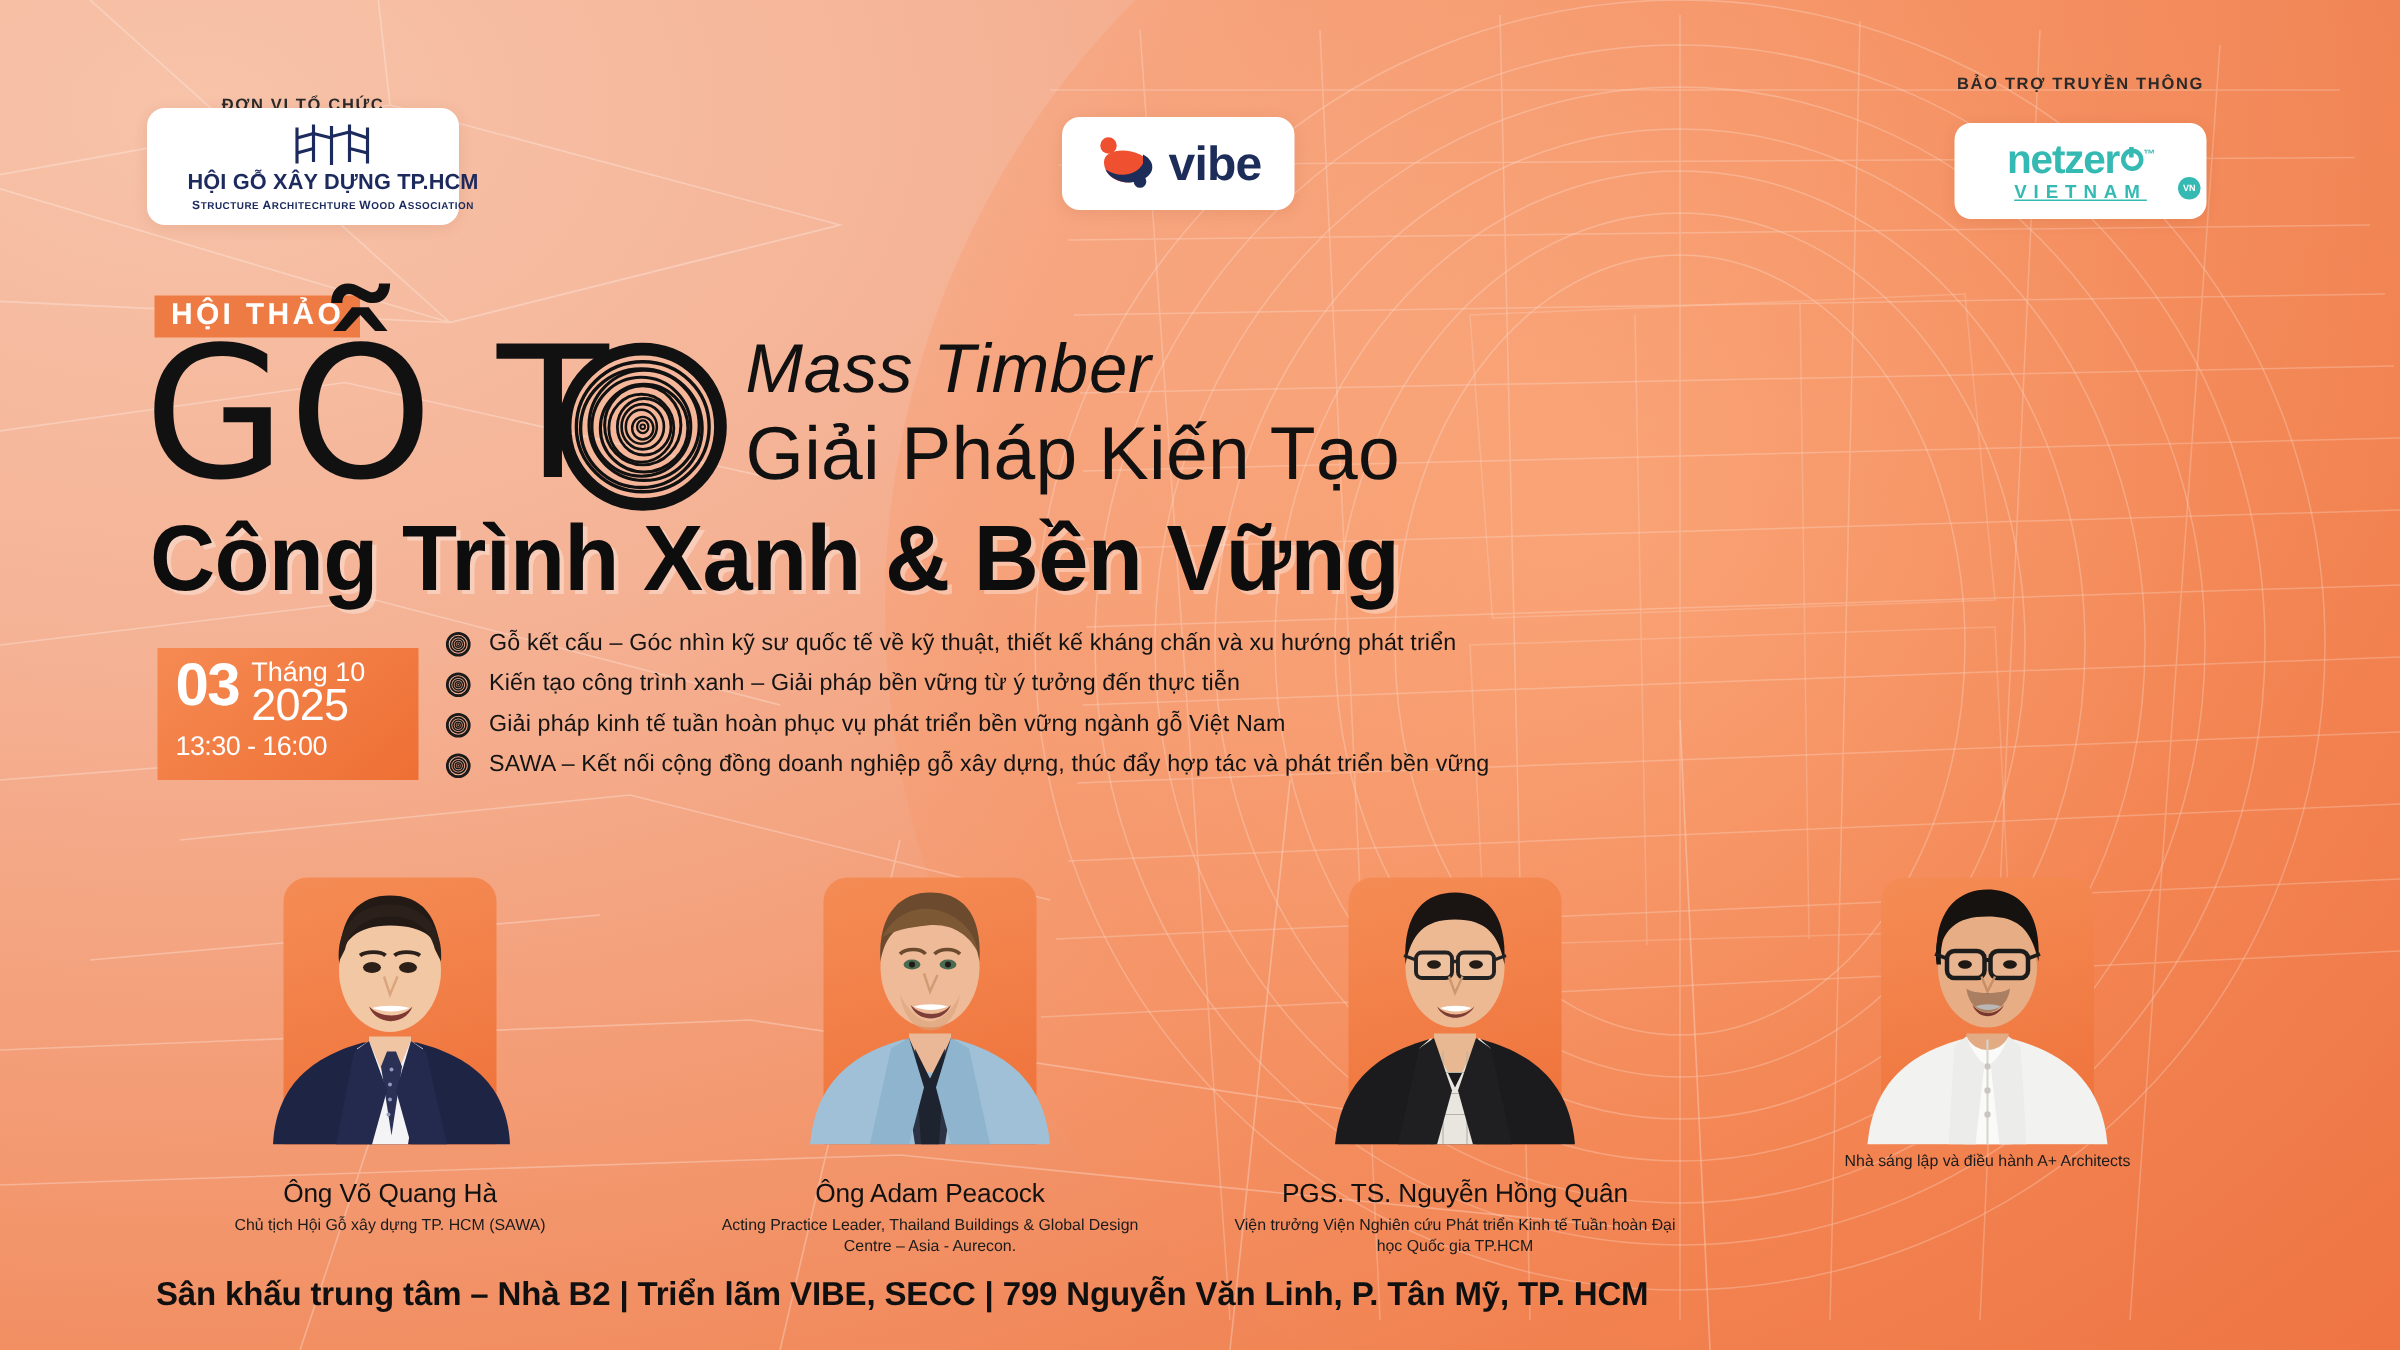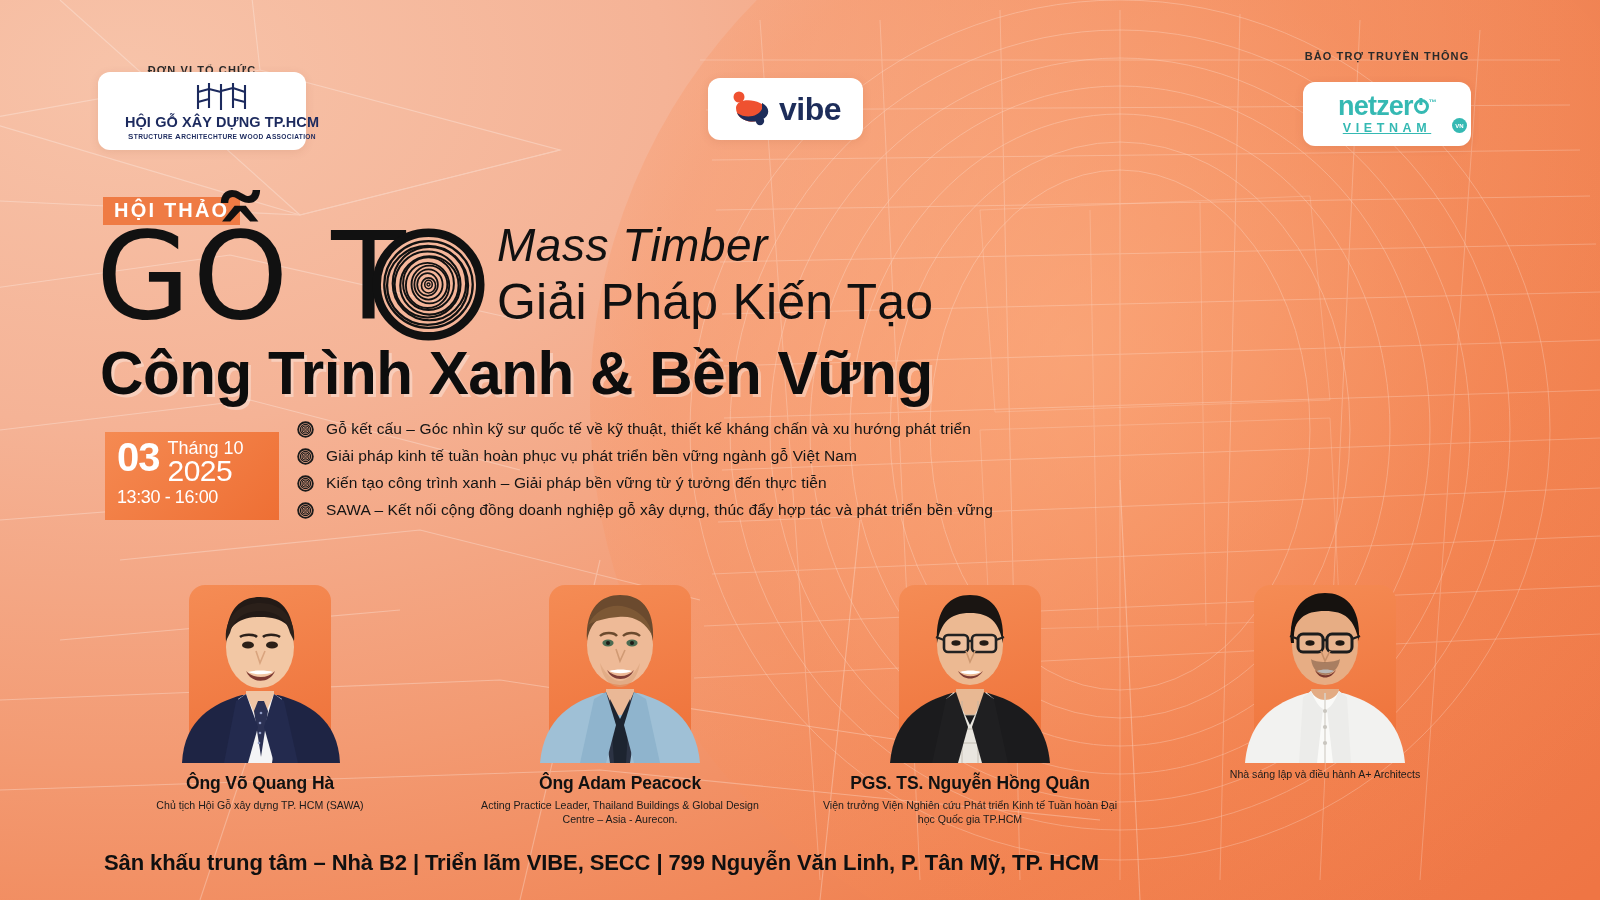--- a/index.html
+++ b/index.html
@@ -61,21 +61,21 @@
   #sawa-mark { width: 62px; height: 30px; }
   #sawa-title { font-size: 14.5px; font-weight: 700; color: #1c2a5e; letter-spacing: .1px; white-space: nowrap; }
   #sawa-sub { font-size: 6.6px; font-weight: 700; color: #1c2a5e; letter-spacing: .35px; white-space: nowrap; }
   #sawa-sub .hl { font-size: 8px; }
 
   
   #vibe-card { left: 708px; top: 78px; width: 155px; height: 62px; gap: 3px; }
   #vibe-text { font-size: 32px; font-weight: 800; color: #1d2d5a; letter-spacing: -.5px; }
 
   
-  #netzero-card { left: 1303px; top: 82px; width: 168px; height: 64px; flex-direction: column; gap: 1px; }
+  #netzero-card { left: 1303px; top: 82px; width: 168px; height: 64px; flex-direction: column; gap: 1px; border-radius: 11px; }
   #netzero-word { font-size: 27px; font-weight: 800; color: #35b9b3; letter-spacing: -.8px; line-height: 1; position: relative; }
   #netzero-word .tm { font-size: 8px; vertical-align: super; font-weight: 600; }
   #netzero-word .ring {
     display: inline-block; width: 15px; height: 15px; border: 3.2px solid #35b9b3;
     border-radius: 50%; vertical-align: 1px; margin-left: 1px; position: relative;
   }
   #netzero-word .ring::after{
     content:""; position:absolute; left:50%; top:-4px; transform:translateX(-50%);
     width:3.2px; height:7px; background:#35b9b3;
   }
@@ -167,21 +167,21 @@
     bottom: 0; width: 142px; height: 178px;
     background: linear-gradient(165deg, #f58c55 0%, #ee7038 100%);
     border-radius: 16px 16px 0 0;
   }
   .photo {
     position: absolute; left: 50%; transform: translateX(-50%);
     bottom: 0; width: 196px; height: 212px;
     overflow: hidden;
   }
   .sp-name {
-    margin-top: 10px; font-size: 17.5px; font-weight: 700; color: #111;
+    margin-top: 22px; font-size: 17.5px; font-weight: 400; color: #111;
     letter-spacing: -.1px; line-height: 1.2;
   }
   .sp-role {
     margin-top: 4px; font-size: 10.6px; color: #1b1b1b; line-height: 1.35;
     padding: 0 26px;
   }
 
   
   #footer {
     position: absolute; left: 104px; bottom: 24px;
@@ -349,33 +349,33 @@
     <div class="bullet">
       <svg class="bullet-icon" viewBox="0 0 20 20">
         <g fill="none" stroke="#1a1a1a">
             <circle cx="10" cy="10" r="8.6" stroke-width="2.2"></circle>
         <circle cx="10" cy="10" r="6" stroke-width="1.3"></circle>
             <circle cx="10" cy="10" r="4.1" stroke-width="1.2"></circle>
         <circle cx="10" cy="10" r="2.4" stroke-width="1.1"></circle>
             <circle cx="10" cy="10" r="1" stroke-width="1"></circle>
           </g>
       </svg>
-      <div class="bullet-text">Giải pháp kinh tế tuần hoàn phục vụ phát triển bền vững ngành gỗ Việt Nam</div>
+      <div class="bullet-text">Kiến tạo công trình xanh – Giải pháp bền vững từ ý tưởng đến thực tiễn</div>
     </div>
     <div class="bullet">
       <svg class="bullet-icon" viewBox="0 0 20 20">
         <g fill="none" stroke="#1a1a1a">
             <circle cx="10" cy="10" r="8.6" stroke-width="2.2"></circle>
         <circle cx="10" cy="10" r="6" stroke-width="1.3"></circle>
             <circle cx="10" cy="10" r="4.1" stroke-width="1.2"></circle>
         <circle cx="10" cy="10" r="2.4" stroke-width="1.1"></circle>
             <circle cx="10" cy="10" r="1" stroke-width="1"></circle>
           </g>
       </svg>
-      <div class="bullet-text">Kiến tạo công trình xanh – Giải pháp bền vững từ ý tưởng đến thực tiễn</div>
+      <div class="bullet-text">Giải pháp kinh tế tuần hoàn phục vụ phát triển bền vững ngành gỗ Việt Nam</div>
     </div>
     <div class="bullet">
       <svg class="bullet-icon" viewBox="0 0 20 20">
         <g fill="none" stroke="#1a1a1a">
             <circle cx="10" cy="10" r="8.6" stroke-width="2.2"></circle>
         <circle cx="10" cy="10" r="6" stroke-width="1.3"></circle>
             <circle cx="10" cy="10" r="4.1" stroke-width="1.2"></circle>
         <circle cx="10" cy="10" r="2.4" stroke-width="1.1"></circle>
             <circle cx="10" cy="10" r="1" stroke-width="1"></circle>
           </g>

